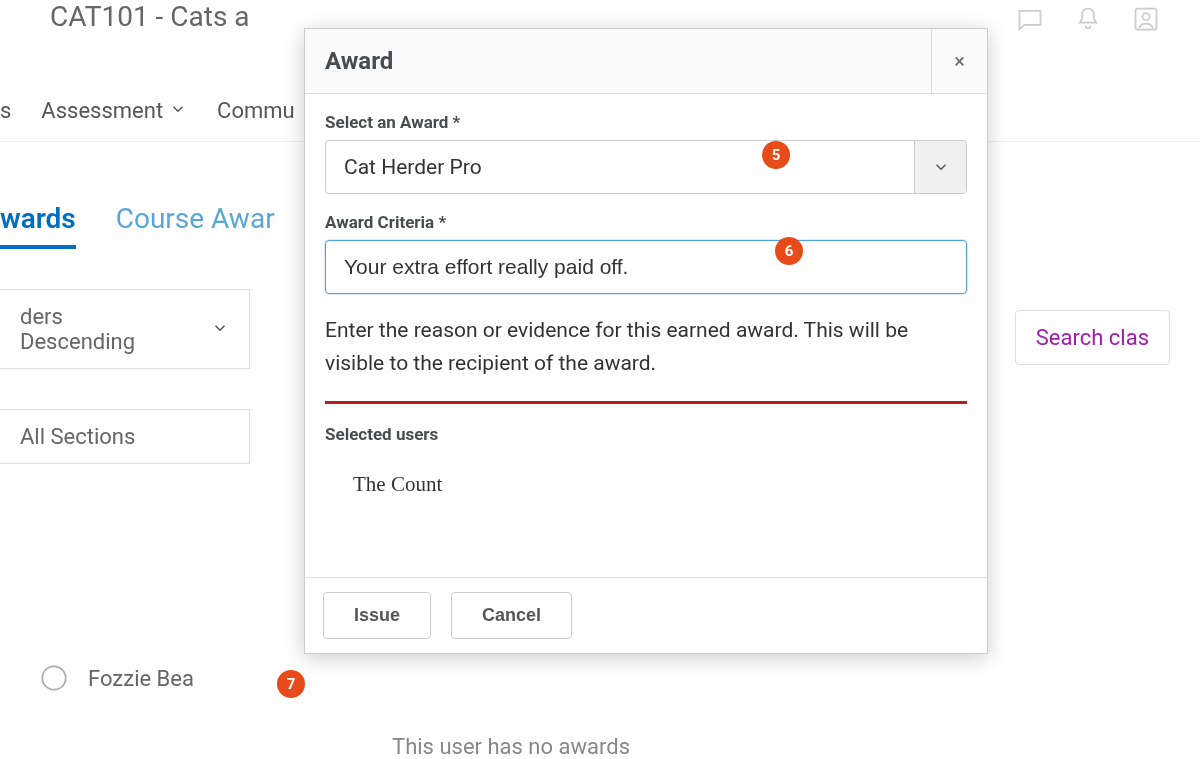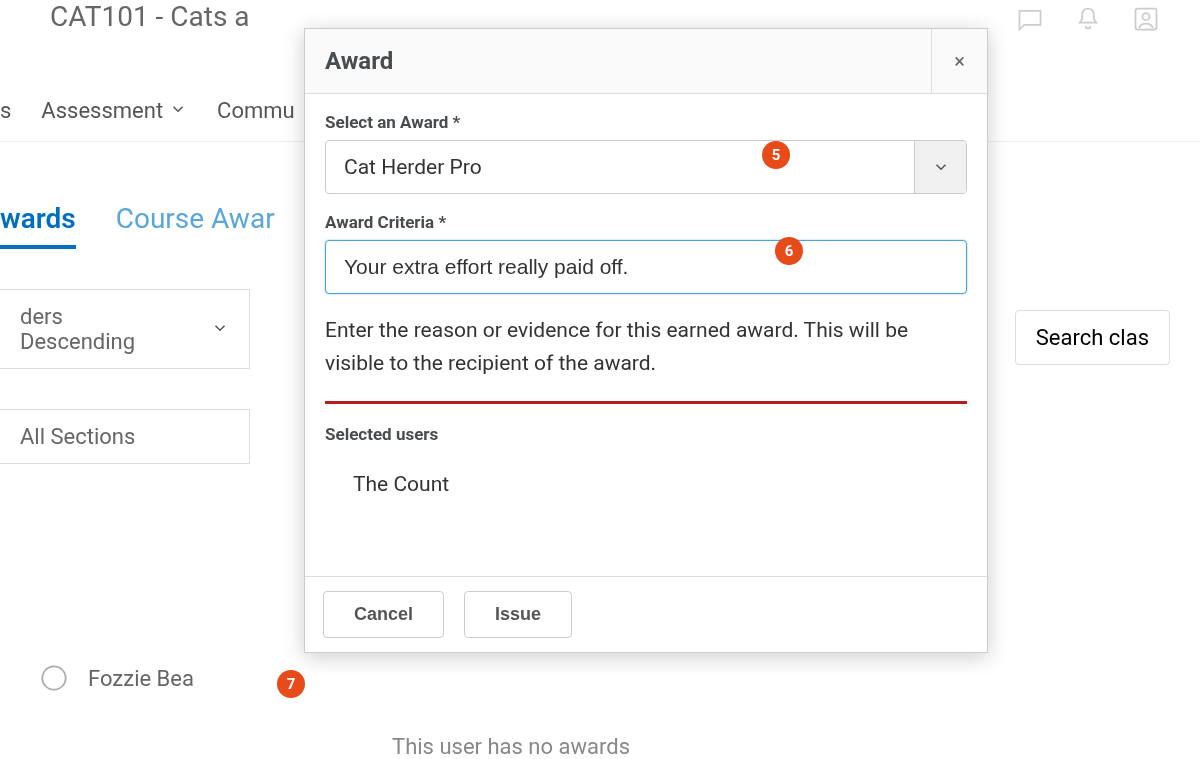--- a/index.html
+++ b/index.html
@@ -99,21 +99,21 @@
       width: 250px;
       justify-content: space-between;
     }
     .search-box {
       position: absolute;
       right: 30px;
       top: 310px;
       border: 1px solid #ddd;
       padding: 14px 20px;
       font-size: 22px;
-      color: #000000;
+      color: #a21caf;
       border-radius: 4px;
       background: #fff;
     }
     .user-list {
       margin-top: 200px;
       padding-left: 40px;
       font-size: 22px;
       color: #666;
     }
     .user-row {
@@ -223,20 +223,21 @@
       font-size: 17px;
       font-weight: 700;
       color: #494c4e;
     }
     .selected-user-item {
       margin-top: 28px;
       padding-left: 28px;
       font-size: 21px;
       color: #333;
       margin-bottom: 70px;
+      font-family: Liberation Serif, serif;
     }
     .modal-footer {
       border-top: 1px solid #ddd;
       padding: 14px 18px;
       display: flex;
       gap: 20px;
       position: relative;
     }
     .footer-btn {
       border: 1px solid #ccc;
@@ -368,20 +369,20 @@
     </div>
 
     <div class="help-text">Enter the reason or evidence for this earned award. This will be visible to the recipient of the award.</div>
 
     <div class="selected-users">
       <div class="selected-users-label">Selected users</div>
       <div class="selected-user-item">The Count</div>
     </div>
   </div>
   <div class="modal-footer">
+    <button class="footer-btn">Issue</button>
     <button class="footer-btn">Cancel</button>
-    <button class="footer-btn">Issue</button>
   </div>
 </div>
 
 <div class="callout c5">5</div>
 <div class="callout c6">6</div>
 <div class="callout c7">7</div>
 
 </body></html>

